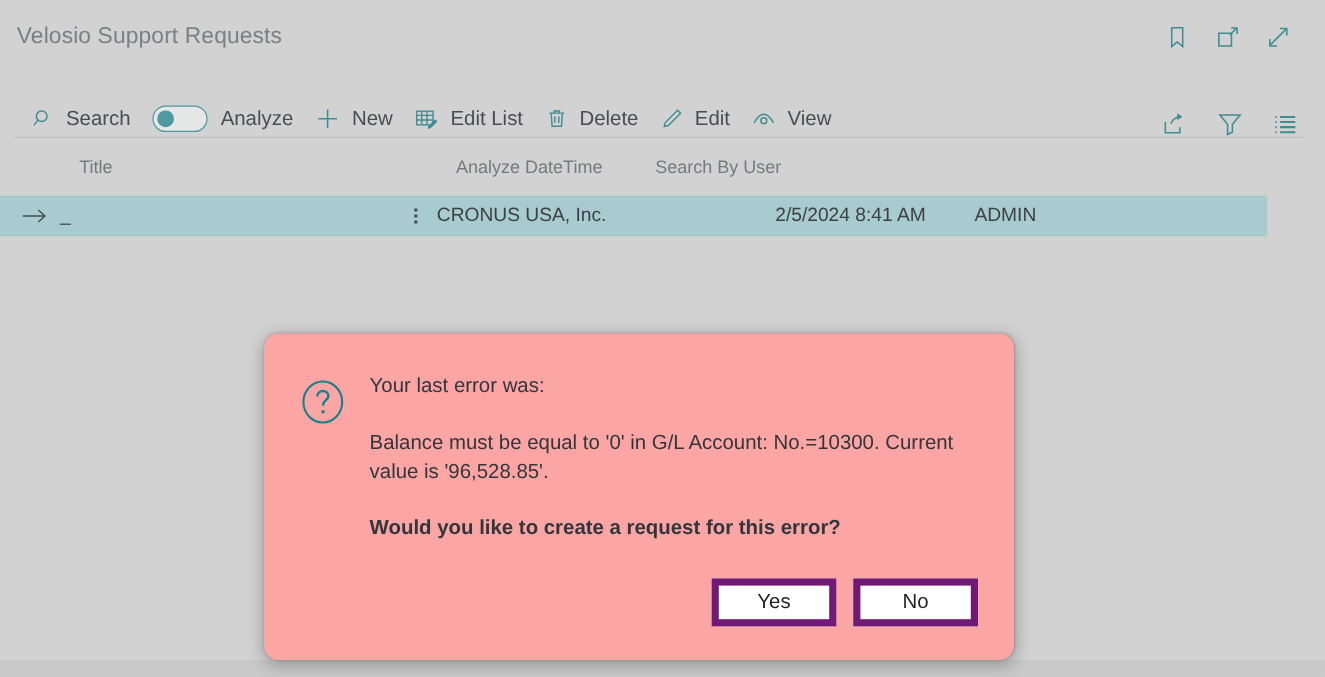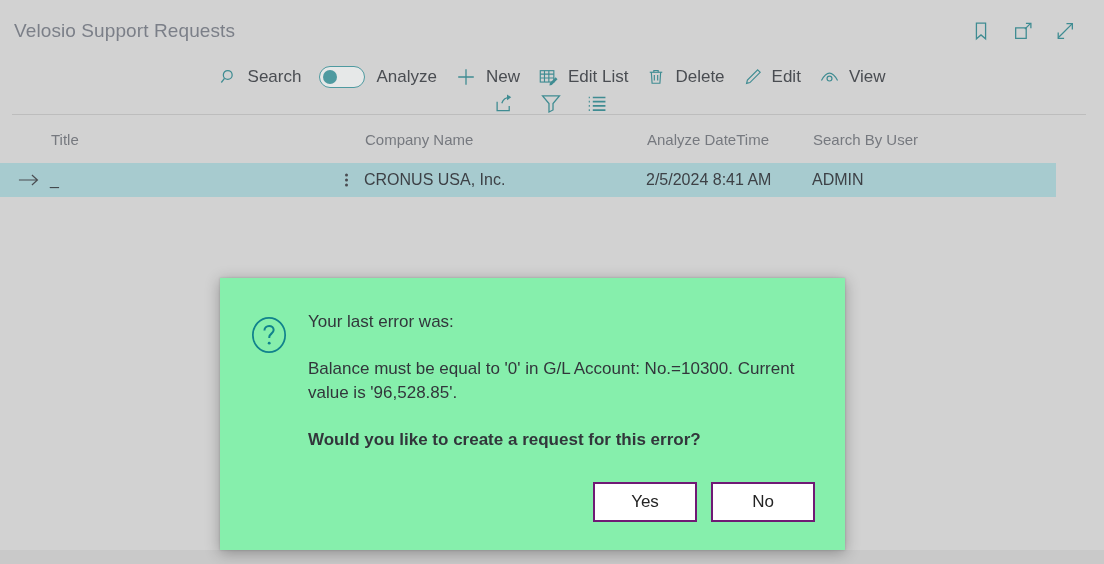--- a/index.html
+++ b/index.html
@@ -47,24 +47,23 @@
     width: 22px;
     height: 22px;
     display: block;
     color: #3f8c92;
   }
 
   
   .toolbar {
     height: 52px;
     display: flex;
-    align-items: center;
+    align-items: flex-end;
     padding: 0 14px 0 20px;
     box-sizing: border-box;
-    flex-direction: column;
   }
   .tb-left {
     display: flex;
     align-items: center;
     gap: 0px;
     flex: 1;
   }
   .tb-item {
     display: flex;
     align-items: center;
@@ -116,21 +115,21 @@
   }
   .grid-head, .grid-row {
     display: flex;
     align-items: center;
     font-size: 15px;
     box-sizing: border-box;
   }
   .grid-head {
     height: 48px;
     color: #76797f;
-    padding-left: 1px;
+    padding-left: 16px;
   }
   .grid-row {
     height: 34px;
     background: #a7cbcf;
     color: #3d4146;
     font-size: 16px;
     width: 1056px;
   }
   .c-marker { width: 46px; flex: none; display:flex; align-items:center; justify-content:flex-start; padding-left: 18px; box-sizing: border-box;}
   .c-title  { width: 314px; flex: none; position: relative; display:flex; align-items:center; }
@@ -159,23 +158,24 @@
   .overlay {
     position: absolute;
     inset: 0;
   }
   .dialog {
     position: absolute;
     left: 220px;
     top: 278px;
     width: 625px;
     height: 272px;
-    background: #86efac;
+    background: #fca5a5;
     box-shadow: 0 3px 14px rgba(0,0,0,.30), 0 0 2px rgba(0,0,0,.18);
     box-sizing: border-box;
+    border-radius: 12px;
   }
   .dialog-body {
     display: flex;
     padding: 32px 30px 0 30px;
   }
   .qicon {
     width: 38px;
     height: 38px;
     flex: none;
     margin-right: 20px;
@@ -194,21 +194,21 @@
     position: absolute;
     right: 30px;
     bottom: 28px;
     display: flex;
     gap: 14px;
   }
   .dlg-btn {
     width: 104px;
     height: 40px;
     background: #ffffff;
-    border: 2px solid #701a75;
+    border: 6px solid #701a75;
     font-family: "Liberation Sans", sans-serif;
     font-size: 17px;
     color: #242424;
     cursor: pointer;
     box-sizing: border-box;
   }
 
   .bottom-strip {
     position: absolute;
     left: 0;
@@ -339,21 +339,20 @@
     </div>
   </div>
 
   <div class="divider"></div>
 
   <div class="grid">
 
     <div class="grid-head">
       <div class="c-marker"></div>
       <div class="c-title">Title</div>
-      <div class="c-company">Company Name</div>
       <div class="c-created">Analyze DateTime</div>
       <div class="c-user">Search By User</div>
     </div>
 
     <div class="grid-row">
       <div class="c-marker">
         <svg width="22" height="16" viewBox="0 0 24 16" fill="none" stroke="#4a4d52" stroke-width="1.3">
           <path d="M1 8h20M15.2 2.6L21.2 8l-6 5.4"></path>
         </svg>
       </div>

